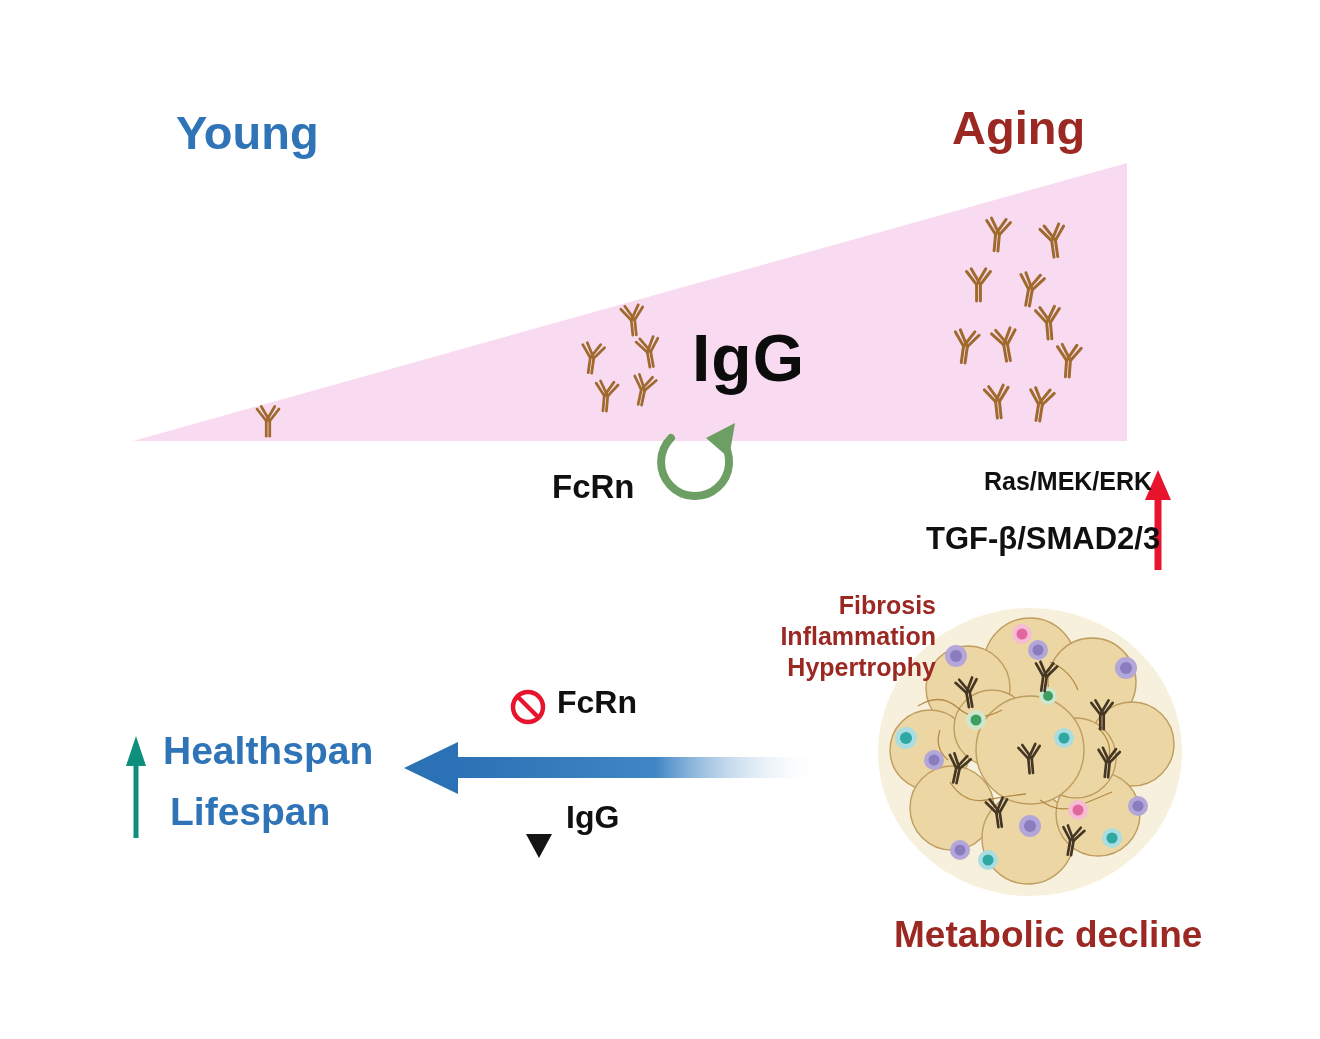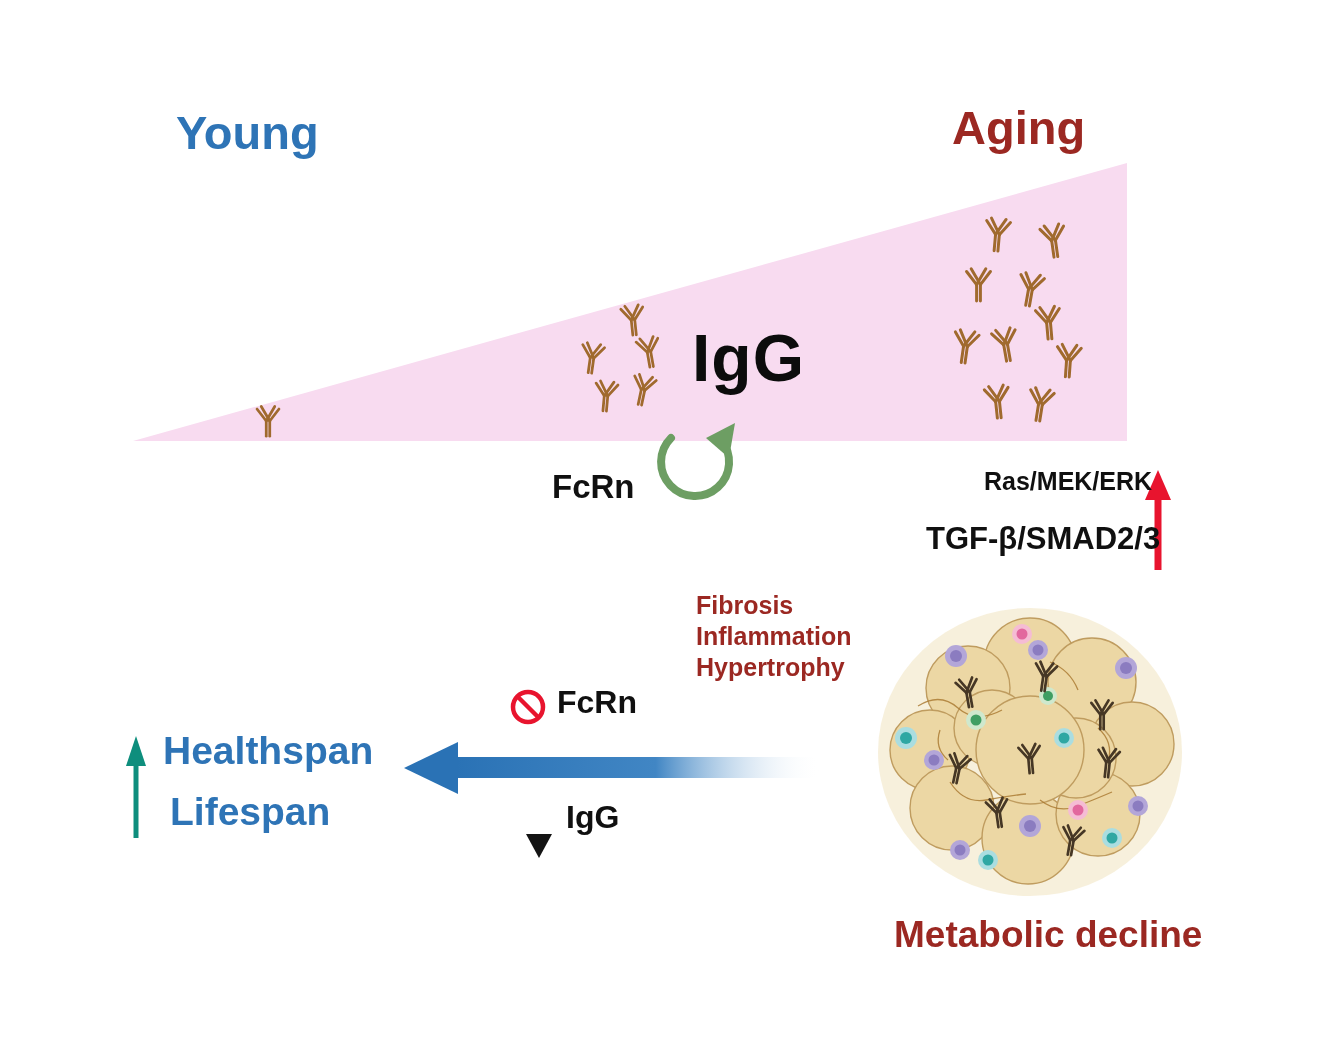--- a/index.html
+++ b/index.html
@@ -11,21 +11,21 @@
   .art { position:absolute; left:0; top:0; }
   .lbl { position:absolute; white-space:nowrap; font-weight:bold; }
   .ab-brown { color: var(--antibody-brown,#a06a2e); }
   .ab-dark  { color: var(--dark-antibody,#463725); }
   #young      { left:176px; top:94px;  font-size:47px; color:var(--young-blue,#2e74b6);margin-top:11px; }
   #aging      { left:952px; top:84px;  font-size:47px; color:var(--aging-red,#9b2822);margin-top:16px; }
   #igg        { left:692px; top:320px; font-size:66px; color:#0c0c0c; letter-spacing:1px; }
   #fcrn       { left:552px; top:468px; font-size:33px; color:#101010; }
   #ras        { left:984px; top:467px; font-size:25px; color:#101010; }
   #tgf        { left:926px; top:521px; font-size:31px; color:#101010; }
-  #fib-block  { left:696px; top:590px; width:240px; text-align:left; white-space:normal;
+  #fib-block  { left:696px; top:590px; width:240px; text-align:right; white-space:normal;
                 font-size:25px; line-height:31px; color:var(--aging-red,#9b2822); }
   #fib-block span { display:block; }
   #metab      { left:864px; top:914px; font-size:37px; color:var(--aging-red,#9b2822);margin-left:30px; }
   #fcrn2      { left:557px; top:684px; font-size:32px; color:#101010; }
   #igg2       { left:566px; top:799px; font-size:32px; color:#101010; }
   #healthspan { left:163px; top:729px; font-size:39px; color:var(--young-blue,#2e74b6); }
   #lifespan   { left:170px; top:790px; font-size:39px; color:var(--young-blue,#2e74b6); }
 </style>
 </head>
 <body>

